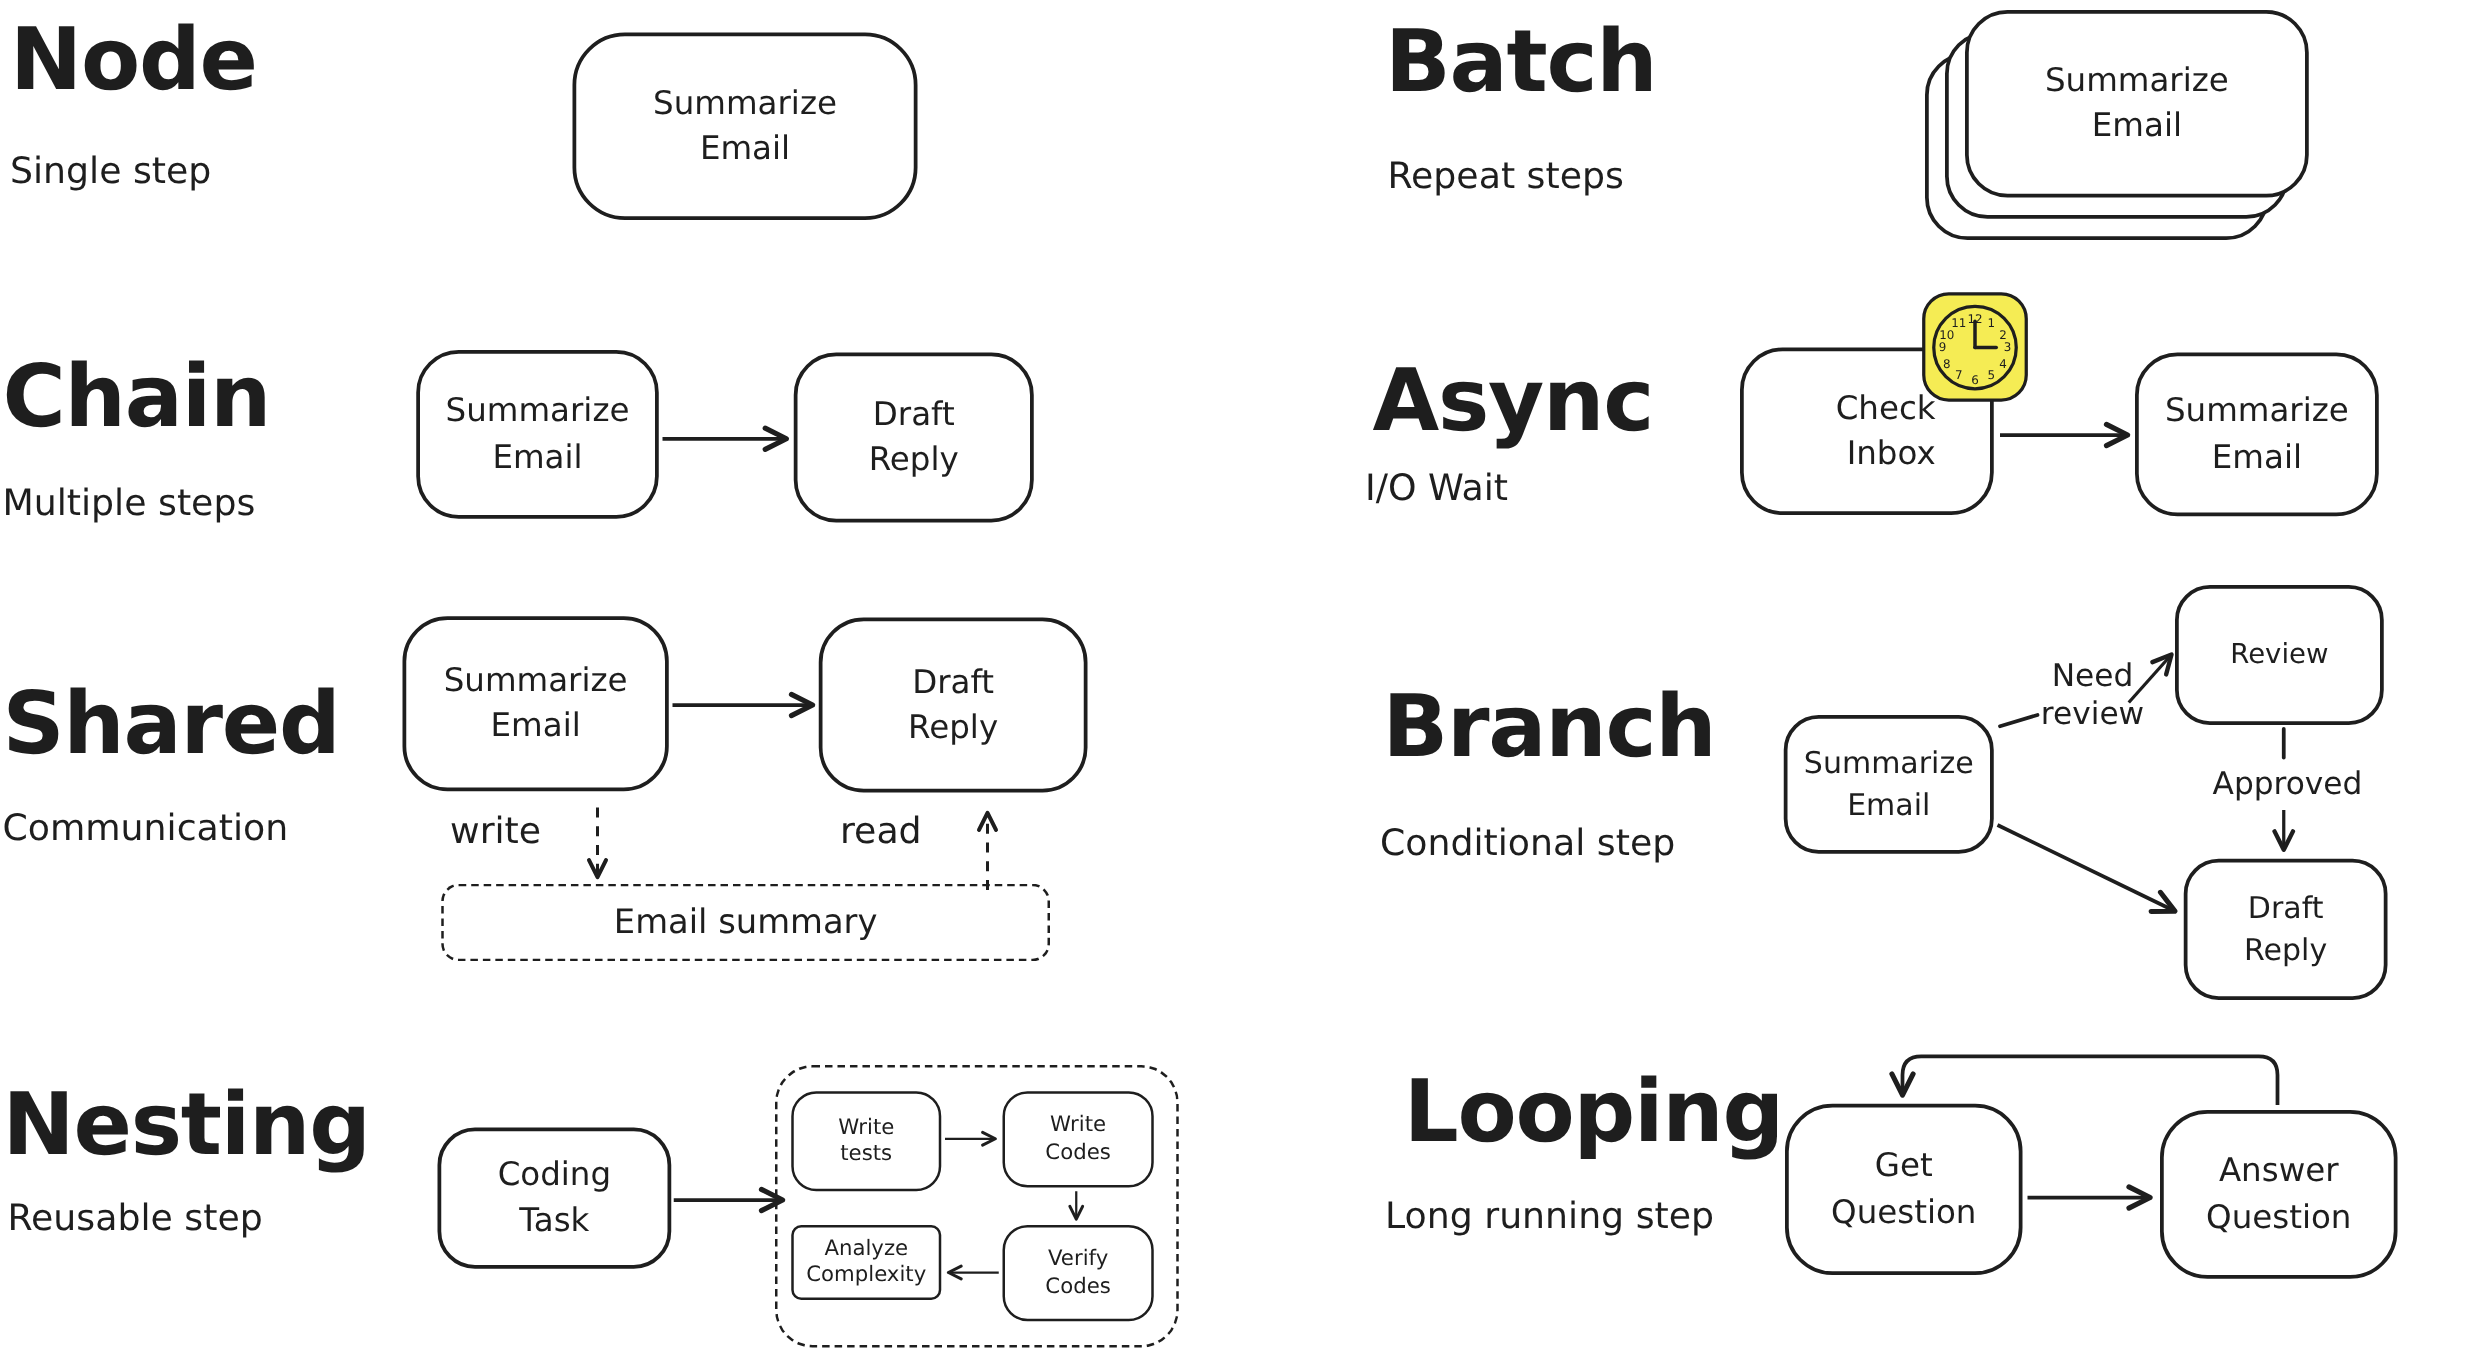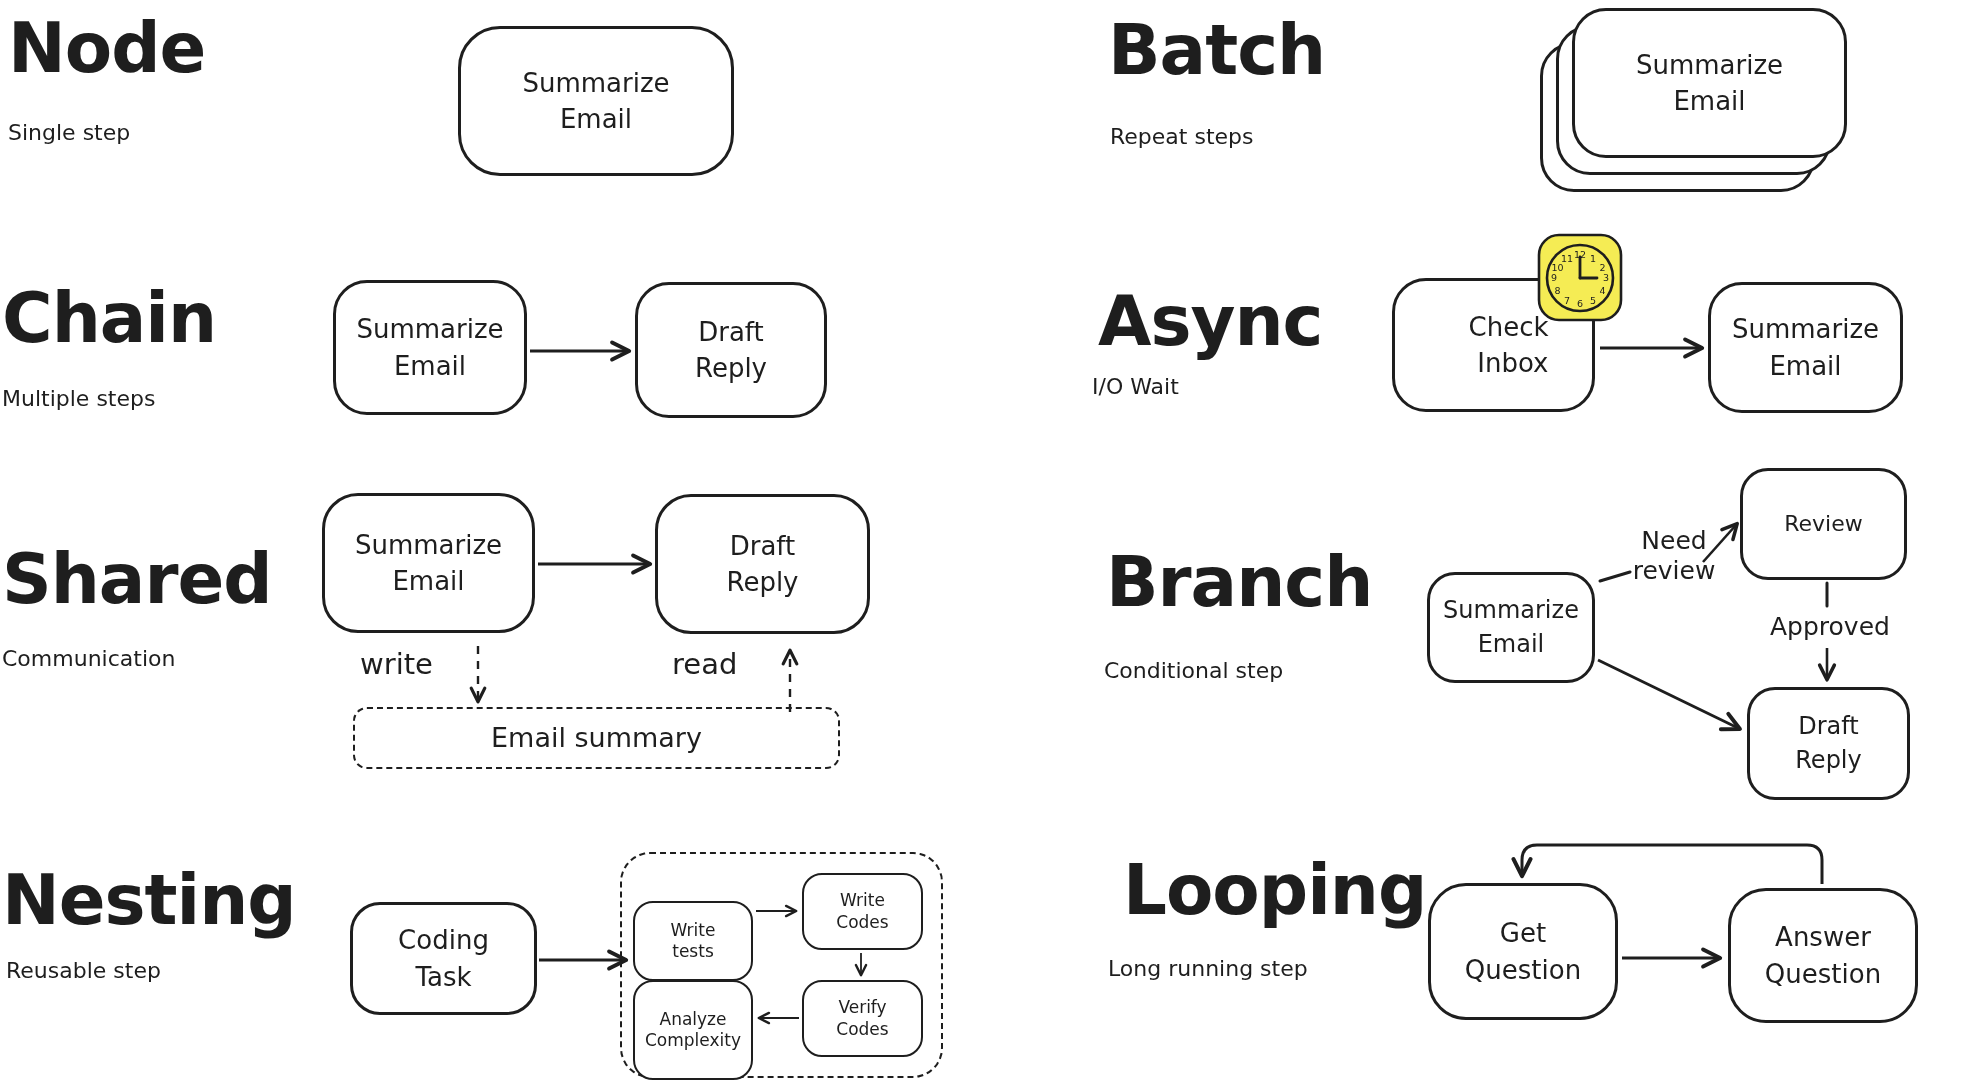--- a/index.html
+++ b/index.html
@@ -1,21 +1,21 @@
 <!DOCTYPE html>
 <html><head>
 <meta charset="utf-8">
 <style>
   html,body{margin:0;padding:0;background:#ffffff;}
   #canvas{
     position:relative;width:1980px;height:1089px;background:#ffffff;overflow:hidden;
     font-family:"DejaVu Sans",sans-serif;color:#1e1e1e;
   }
   .title{position:absolute;font-size:69px;font-weight:700;letter-spacing:-1px;line-height:1;white-space:nowrap;}
-  .subtitle{position:absolute;font-size:22px;font-weight:400;line-height:1;white-space:nowrap;}
+  .subtitle{position:absolute;font-size:29px;font-weight:400;line-height:1;white-space:nowrap;}
   .node-box{
     position:absolute;box-sizing:border-box;background:#fff;border:3px solid #1e1e1e;
     display:flex;align-items:center;justify-content:center;text-align:center;
     font-size:26px;line-height:1.4;z-index:2;
   }
   .small-box{font-size:17px;line-height:1.25;border-width:2.2px;}
   .dashed{border-style:dashed;}
   .flow-label{position:absolute;font-size:29px;line-height:1.15;z-index:2;}
   .tiny-label{position:absolute;font-size:25px;line-height:1.18;text-align:center;z-index:2;}
   #arrows{position:absolute;left:0;top:0;z-index:4;pointer-events:none;}
@@ -55,30 +55,30 @@
   <div class="node-box dashed" style="left:353px;top:707px;width:487px;height:62px;border-radius:14px;border-width:2.6px;font-size:27px;">
     <span>Email summary</span>
   </div>
 
   <div class="title" style="left:2px;top:866px;">Nesting</div>
   <div class="subtitle" style="left:6px;top:960px;">Reusable step</div>
   <div class="node-box" style="left:350px;top:902px;width:187px;height:113px;border-radius:30px;">
     <span style="width:110px;">Coding Task</span>
   </div>
   <div class="node-box dashed" style="left:620px;top:852px;width:323px;height:226px;border-radius:30px;border-width:2.4px;background:transparent;"></div>
-  <div class="node-box small-box" style="left:633px;top:873px;width:120px;height:80px;border-radius:20px;margin-top:28px;">
+  <div class="node-box small-box" style="left:633px;top:873px;width:120px;height:80px;border-radius:20px;">
     <span style="width:70px;">Write tests</span>
   </div>
   <div class="node-box small-box" style="left:802px;top:873px;width:121px;height:77px;border-radius:20px;">
     <span style="width:70px;">Write Codes</span>
   </div>
   <div class="node-box small-box" style="left:802px;top:980px;width:121px;height:77px;border-radius:20px;">
     <span style="width:70px;">Verify Codes</span>
   </div>
-  <div class="node-box small-box" style="left:633px;top:980px;width:120px;height:100px;border-radius:20px;">
+  <div class="node-box small-box" style="left:633px;top:980px;width:120px;height:60px;border-radius:8px;">
     <span style="width:100px;">Analyze Complexity</span>
   </div>
 
   <div class="title" style="left:1108px;top:16px;">Batch</div>
   <div class="subtitle" style="left:1110px;top:126px;">Repeat steps</div>
   <div class="node-box" style="left:1540px;top:42px;width:275px;height:150px;border-radius:34px;z-index:1;"></div>
   <div class="node-box" style="left:1556px;top:25px;width:275px;height:150px;border-radius:34px;z-index:2;"></div>
   <div class="node-box" style="left:1572px;top:8px;width:275px;height:150px;border-radius:34px;z-index:3;">
     <span style="width:170px;">Summarize Email</span>
   </div>

